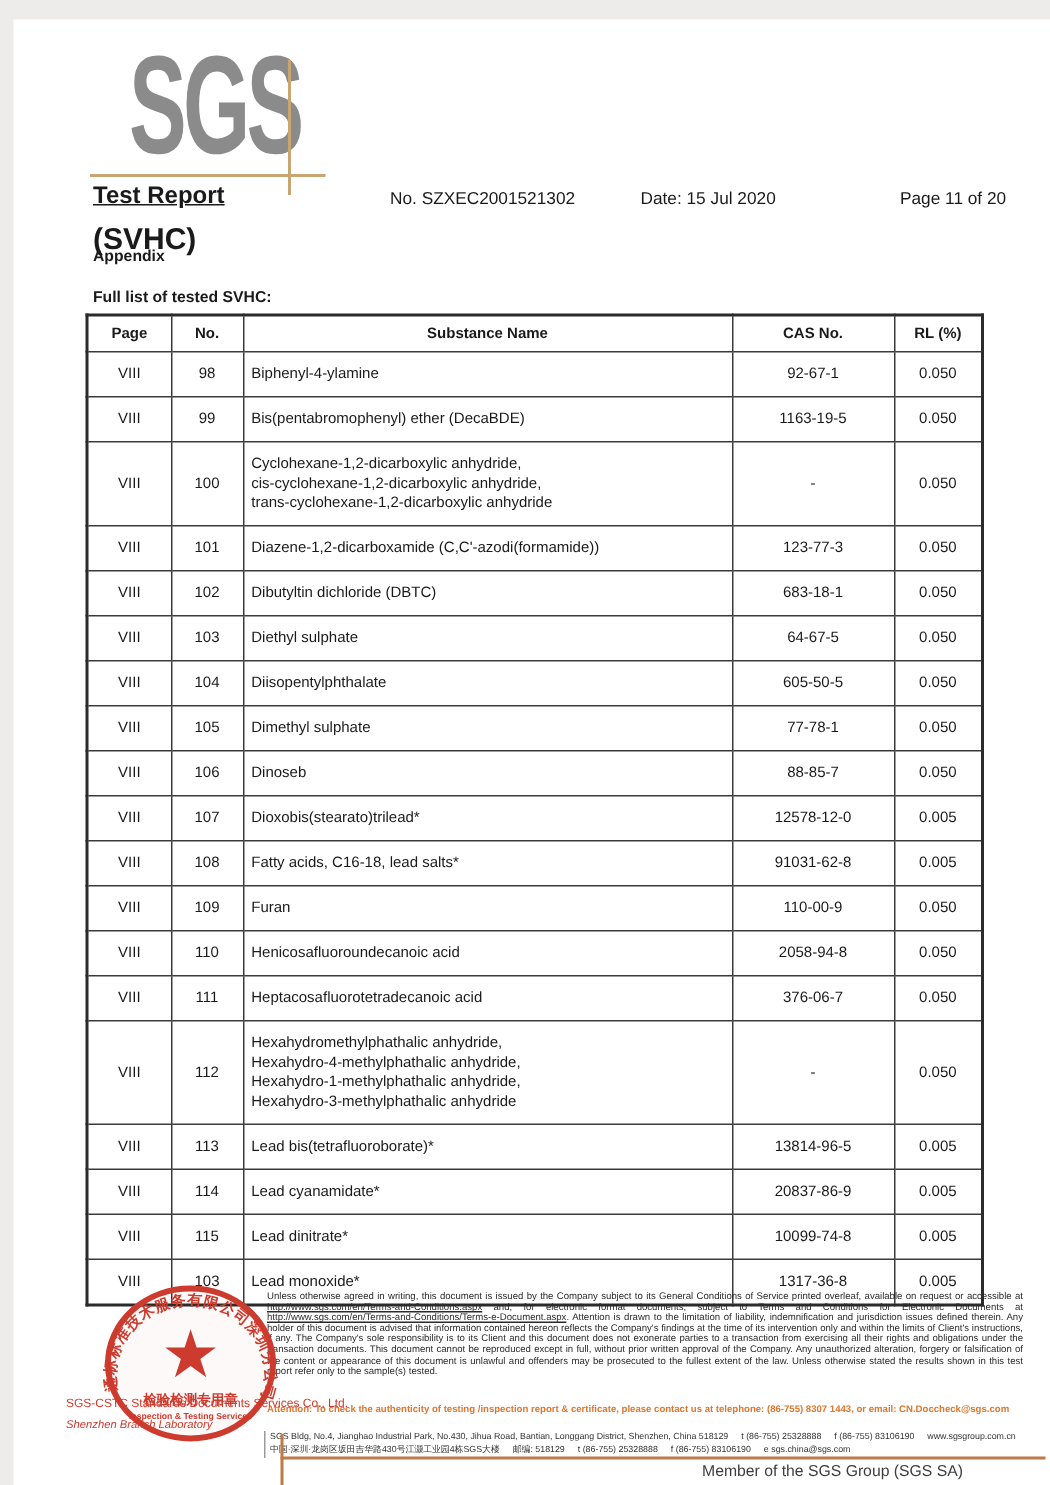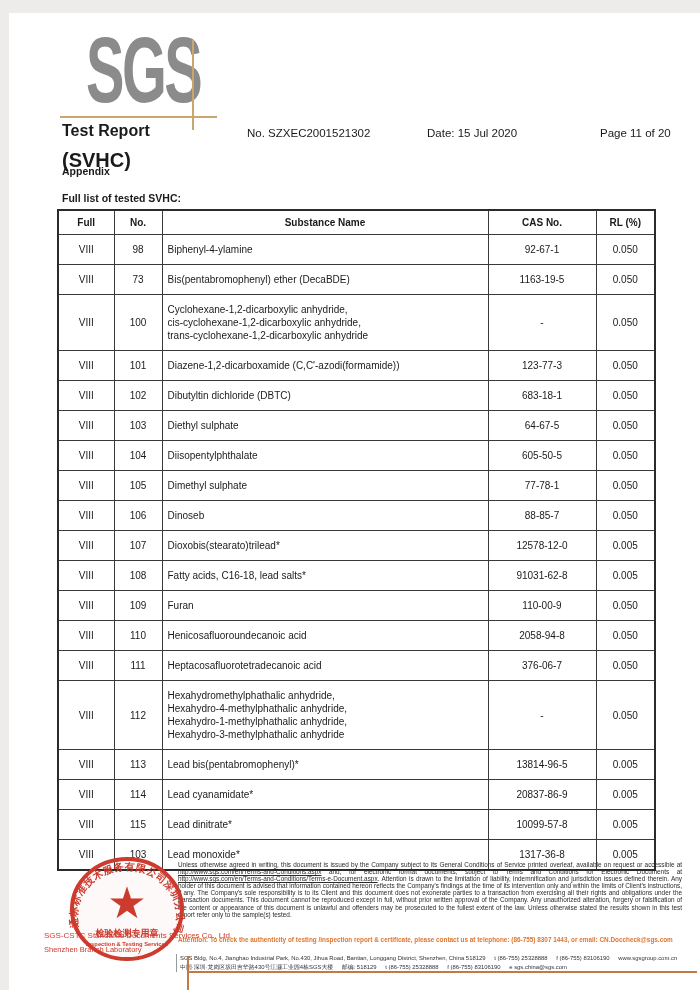--- a/index.html
+++ b/index.html
@@ -13,24 +13,24 @@
   
   .logo-text {
     position:absolute; left:86px; top:32px; font-size:93px; font-weight:bold;
     color:#8b8b8b; line-height:76px; letter-spacing:-4px;
     transform:scale(0.62,1); transform-origin:left top; white-space:nowrap;
   }
   .logo-hline { position:absolute; left:60px;  top:116px; width:157px; height:2px; background:#c8a571; }
   .logo-vline { position:absolute; left:192px; top:40px;  width:2px;  height:90px; background:#c8a571; }
 
   
-  .title1 { position:absolute; left:62px; top:122px; font-size:16px; font-weight:bold; }
+  .title1 { position:absolute; left:62px; top:122px; font-size:16px; font-weight:bold;text-decoration:underline; }
   .title2 { position:absolute; left:62px; top:149px; font-size:20px; font-weight:bold; }
   .meta   { position:absolute; top:127px; font-size:11.5px; }
-  .meta.no   { left:247px; }
+  .meta.no   { left:260px; }
   .meta.date { left:427px; }
   .meta.page { left:564px; }
   .appendix { position:absolute; left:62px; top:165px; font-size:10.5px; font-weight:bold; }
   .fulllist { position:absolute; left:62px; top:192px; font-size:10.5px; font-weight:bold; }
 
   
   table.svhc {
     position:absolute; left:57px; top:209px; width:599px;
     border-collapse:collapse; table-layout:fixed; border:2px solid #2b2b2b;
   }
@@ -58,21 +58,21 @@
   }
   .addr span { margin-right:7px; }
   .orange-hline { position:absolute; left:187px; top:971px; width:510px; height:2px; background:#c07a45; }
   .orange-vline { position:absolute; left:187px; top:956px; width:2px; height:34px; background:#c07a45; }
   .member { position:absolute; left:420px; top:975px; width:270px; text-align:center;
             font-size:10.5px; color:#3d3d3d; }
 
   
   .stamp  { position:absolute; left:66px; top:855px; width:122px; height:110px; z-index:3; }
   .red-co1 { position:absolute; left:44px; top:931px; font-size:8px;   color:#cd3a2e; z-index:2; white-space:nowrap; }
-  .red-co2 { position:absolute; left:44px; top:945px; font-size:7.5px; color:#cd3a2e; z-index:2; white-space:nowrap; }
+  .red-co2 { position:absolute; left:44px; top:945px; font-size:7.5px; color:#cd3a2e; z-index:2; white-space:nowrap;font-style:italic; }
 </style>
 </head>
 <body>
 
 <div class="page">
   <div class="edge-top"></div>
   <div class="edge-left"></div>
 
   <div class="logo-text">SGS</div>
   <div class="logo-hline"></div>
@@ -89,39 +89,39 @@
   <table class="svhc">
     <colgroup>
       <col class="col-batch">
         <col class="col-no">
         <col class="col-sub">
         <col class="col-cas">
         <col class="col-rl">
     </colgroup>
     <thead>
       <tr>
-        <th>Full</th>
+        <th>Page</th>
         <th>No.</th>
         <th>Substance Name</th>
         <th>CAS No.</th>
         <th>RL (%)</th>
       </tr>
     </thead>
     <tbody id="svhc-body">
     <tr>
       <td>VIII</td>
       <td>98</td>
       <td class="substance">Biphenyl-4-ylamine</td>
       <td>92-67-1</td>
       <td>0.050</td>
     </tr>
 
     <tr>
       <td>VIII</td>
-      <td>73</td>
+      <td>99</td>
       <td class="substance">Bis(pentabromophenyl) ether (DecaBDE)</td>
       <td>1163-19-5</td>
       <td>0.050</td>
     </tr>
 
     <tr>
       <td>VIII</td>
       <td>100</td>
       <td class="substance">Cyclohexane-1,2-dicarboxylic anhydride,
 cis-cyclohexane-1,2-dicarboxylic anhydride,
@@ -225,38 +225,38 @@
 Hexahydro-4-methylphathalic anhydride,
 Hexahydro-1-methylphathalic anhydride,
 Hexahydro-3-methylphathalic anhydride</td>
       <td>-</td>
       <td>0.050</td>
     </tr>
 
     <tr>
       <td>VIII</td>
       <td>113</td>
-      <td class="substance">Lead bis(pentabromophenyl)*</td>
+      <td class="substance">Lead bis(tetrafluoroborate)*</td>
       <td>13814-96-5</td>
       <td>0.005</td>
     </tr>
 
     <tr>
       <td>VIII</td>
       <td>114</td>
       <td class="substance">Lead cyanamidate*</td>
       <td>20837-86-9</td>
       <td>0.005</td>
     </tr>
 
     <tr>
       <td>VIII</td>
       <td>115</td>
       <td class="substance">Lead dinitrate*</td>
-      <td>10099-57-8</td>
+      <td>10099-74-8</td>
       <td>0.005</td>
     </tr>
 
     <tr>
       <td>VIII</td>
       <td>103</td>
       <td class="substance">Lead monoxide*</td>
       <td>1317-36-8</td>
       <td>0.005</td>
     </tr>
@@ -294,13 +294,14 @@
       <span>中国·深圳·龙岗区坂田吉华路430号江灏工业园4栋SGS大楼</span>
       <span>邮编: 518129</span>
       <span>t (86-755) 25328888</span>
       <span>f (86-755) 83106190</span>
       <span>e sgs.china@sgs.com</span>
     </div>
   </div>
 
   <div class="orange-hline"></div>
   <div class="orange-vline"></div>
+  <div class="member">Member of the SGS Group (SGS SA)</div>
 </div>
 
 </body></html>

